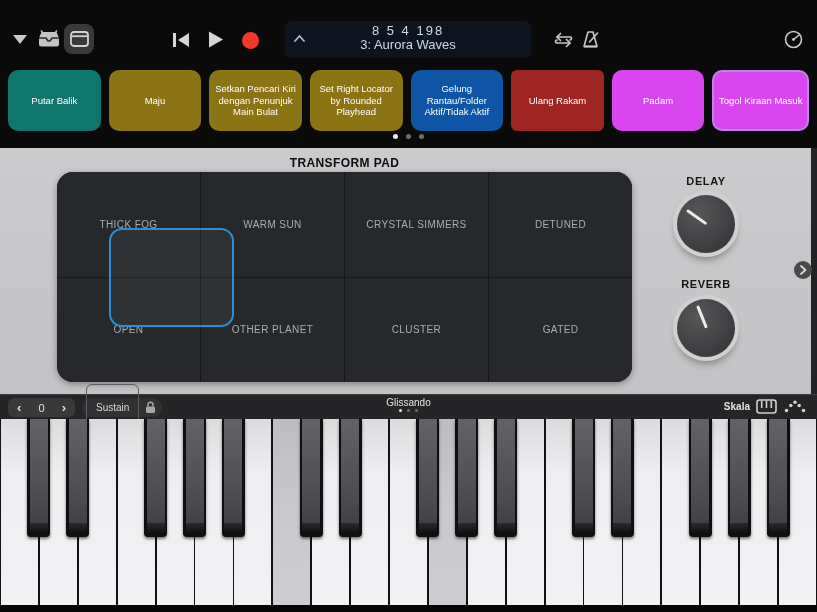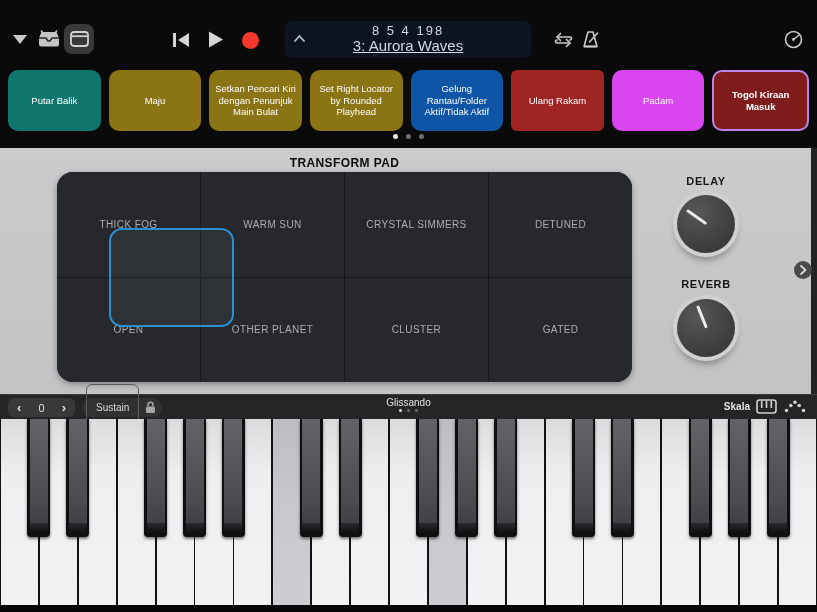--- a/index.html
+++ b/index.html
@@ -14,21 +14,21 @@
   #drawer-btn{left:36px;top:27px;width:26px;height:24px;}
   #window-btn{left:64px;top:24px;width:30px;height:30px;background:#39393b;border-radius:8px;}
   #rewind-btn{left:171px;top:31px;width:20px;height:17px;}
   #play-btn{left:208px;top:31px;width:16px;height:17px;}
   #record-btn{left:241px;top:31px;width:18px;height:18px;}
   #record-dot{width:17px;height:17px;border-radius:50%;background:#f5372c;}
   #lcd{position:absolute;left:285px;top:21px;width:246px;height:37px;background:#0d1420;
        border-radius:6px;color:#ccd9e6;text-align:center;}
   #lcd-caret{position:absolute;left:8px;top:13px;}
   .lcd-line1{font-size:13px;letter-spacing:2px;margin-top:2px;}
-  .lcd-line2{font-size:15px;margin-top:-1px;text-decoration:underline;}
+  .lcd-line2{font-size:13px;margin-top:-1px;}
   #loop-btn{left:552px;top:30px;width:23px;height:19px;}
   #metro-btn{left:581px;top:29px;width:20px;height:20px;}
   #dial-btn{left:784px;top:30px;width:19px;height:19px;}
   
   #shortcut-row{position:absolute;left:8px;top:70px;width:801px;height:61px;display:flex;gap:8px;}
   .shortcut{flex:1;border-radius:10px;display:flex;align-items:center;justify-content:center;
             text-align:center;color:#fff;font-size:9.5px;line-height:1.25;padding:3px 4px;box-sizing:border-box;}
   .dots{position:absolute;left:0;width:817px;display:flex;justify-content:center;gap:8px;}
   #shortcut-dots{top:134px;}
   .dot{width:5px;height:5px;border-radius:50%;background:#6e6e70;}
@@ -163,21 +163,21 @@
     </div>
 
     <div id="shortcut-row">
         <div class="shortcut" style="background: #0f766e;">Putar Balik</div>
         <div class="shortcut" style="background: rgb(139, 116, 19);">Maju</div>
         <div class="shortcut" style="background: rgb(139, 116, 19);">Setkan Pencari Kiri dengan Penunjuk Main Bulat</div>
         <div class="shortcut" style="background: rgb(139, 116, 19);">Set Right Locator by Rounded Playhead</div>
         <div class="shortcut" style="background: rgb(14, 85, 165);">Gelung Rantau/Folder Aktif/Tidak Aktif</div>
         <div class="shortcut" style="background: rgb(158, 37, 33); border-radius: 6px;">Ulang Rakam</div>
         <div class="shortcut" style="background: #d946ef;">Padam</div>
-        <div class="shortcut" style="background: #7f1d1d; border: 2px solid rgb(189, 132, 234); font-weight: bold;">Togol Kiraan Masuk</div>
+        <div class="shortcut" style="background: #d946ef; border: 2px solid rgb(189, 132, 234);">Togol Kiraan Masuk</div>
       </div>
     <div class="dots" id="shortcut-dots">
       <span class="dot active"></span>
       <span class="dot"></span>
       <span class="dot"></span>
     </div>
   </div>
 
   <div id="main">
     <div id="pad-title">TRANSFORM PAD</div>

